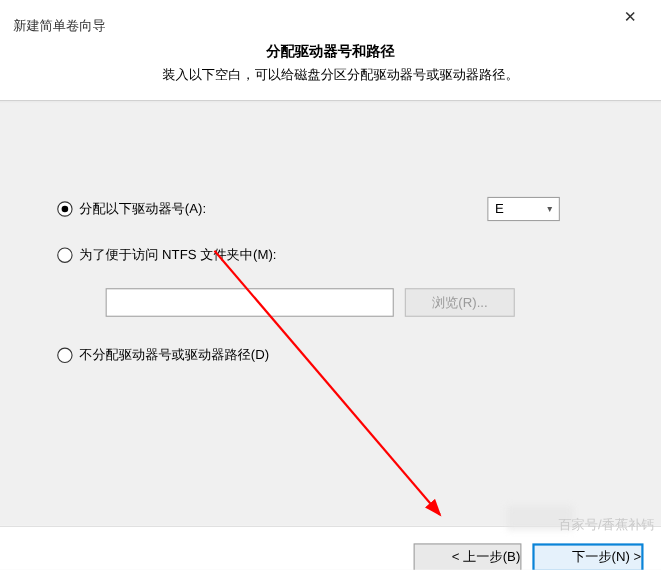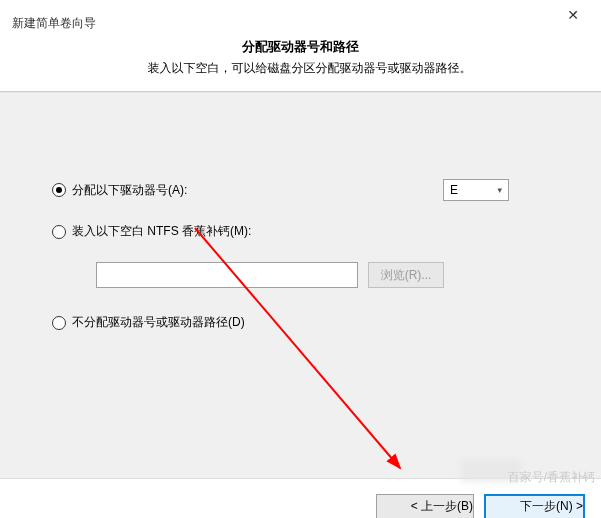--- a/index.html
+++ b/index.html
@@ -83,21 +83,21 @@
       align-items: center;
       gap: 10px;
       margin: 0 0 26px 44px;
     }
     .path-input {
       width: 262px; height: 26px;
       border: 1px solid #a0a0a0;
       background: #fff;
     }
     .browse-btn {
-      width: 76px; height: 26px;
+      width: 100px; height: 26px;
       border: 1px solid #c0c0c0;
       background: #e8e8e8;
       color: #9a9a9a;
       font-size: 12px;
       display: flex;
       align-items: center;
       justify-content: center;
     }
     .arrow-svg {
       position: absolute;
@@ -171,21 +171,21 @@
       <span>分配以下驱动器号(A):</span>
     </div>
     <div class="drive-select">
       <span>E</span>
       <span class="chev">▾</span>
     </div>
   </div>
 
   <div class="radio-row">
     <span class="radio"></span>
-    <span>装入以下空白 NTFS 香蕉补钙(M):</span>
+    <span>为了便于访问 NTFS 文件夹中(M):</span>
   </div>
 
   <div class="mount-controls">
     <div class="path-input" title=""></div>
     <div class="browse-btn">浏览(R)...</div>
   </div>
 
   <div class="radio-row">
     <span class="radio"></span>
     <span>不分配驱动器号或驱动器路径(D)</span>

